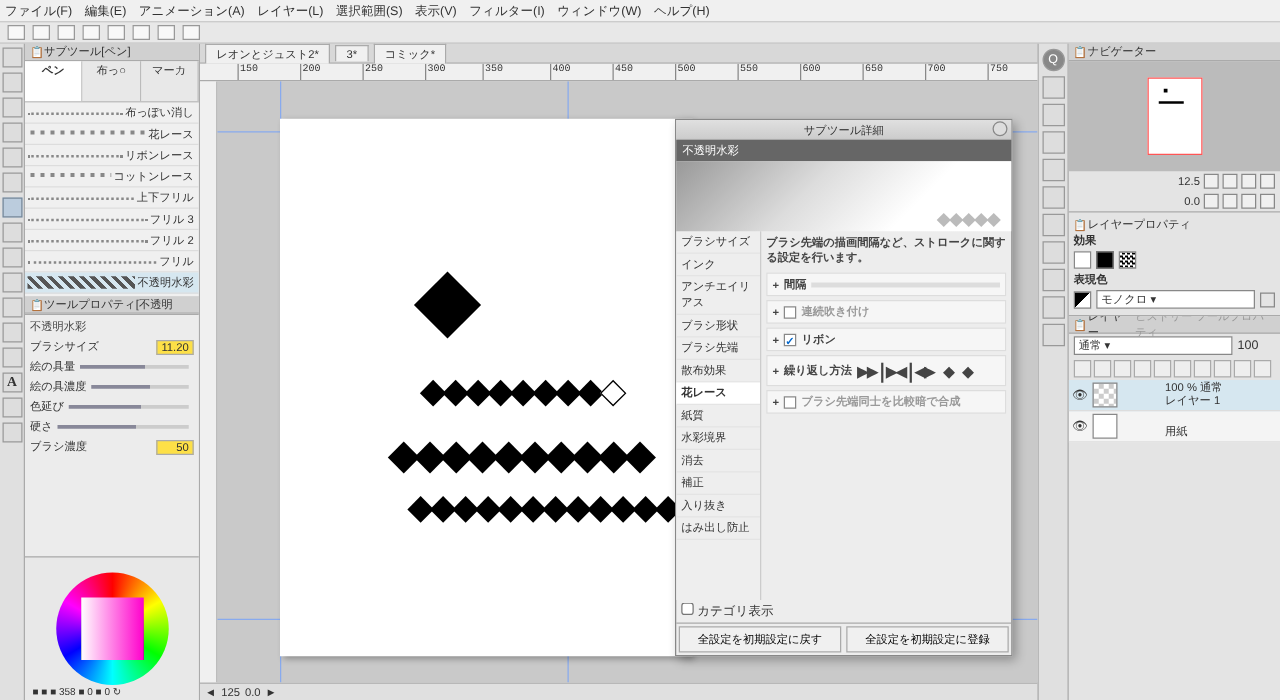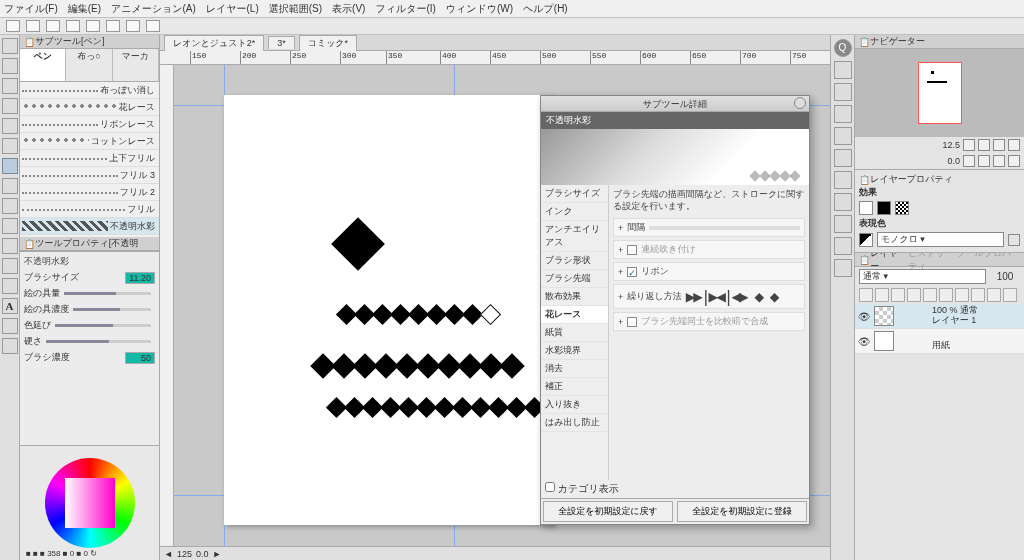--- a/index.html
+++ b/index.html
@@ -21,21 +21,21 @@
 .brushrow { display: flex; align-items: center; height: 17px; border-bottom: 1px solid #ddd; padding-right: 4px; }
 .brushrow.sel { background: #d6e7f0; }
 .brushrow .stroke { flex: 1; height: 10px; margin: 0 2px; }
 .brushrow .stroke.dots { background: radial-gradient(circle, #888 30%, transparent 31%) repeat-x; background-size: 8px 8px; }
 .brushrow .stroke.wave { border-top: 2px dotted #888; margin-top: 4px; height: 4px; }
 .brushrow .stroke.dia { background: repeating-linear-gradient(45deg, #555 0 3px, transparent 3px 6px); }
 .brushrow .nm { font-size: 9px; white-space: nowrap; }
 .propbox { border-top: 1px solid #aaa; padding: 3px 4px; background: #ececec; flex: 1; }
 .propbox .ttl { font-size: 9px; color: #444; margin-bottom: 2px; }
 .proprow { display: flex; align-items: center; justify-content: space-between; font-size: 9px; margin: 3px 0; }
-.proprow .v { background: #14b8a6; border: 1px solid #aaa; padding: 0 3px; min-width: 30px; text-align: right; }
+.proprow .v { background: #fde047; border: 1px solid #aaa; padding: 0 3px; min-width: 30px; text-align: right; }
 .proprow .sl { flex: 1; height: 3px; background: linear-gradient(90deg,#889 60%,#ccc 60%); margin: 0 4px; }
 .colorwheel { height: 115px; background: #e8e8e8; border-top: 1px solid #aaa; display: flex; flex-direction: column; justify-content: center; align-items: center; position: relative; }
 .wheel { width: 90px; height: 90px; border-radius: 50%; background: conic-gradient(red,yellow,lime,cyan,blue,magenta,red); display: flex; align-items: center; justify-content: center; }
 .sq-inner { width: 50px; height: 50px; background: linear-gradient(to right,#fff,#f0c),linear-gradient(to top,#000,transparent); }
 .center { flex: 1; display: flex; flex-direction: column; background: #c8c8c8; }
 .doctabs { height: 16px; background: #d8d8d8; display: flex; align-items: center; border-bottom: 1px solid #aaa; }
 .doctabs .dt { background: #f0f0f0; border: 1px solid #aaa; border-bottom: none; padding: 1px 8px; margin-left: 4px; font-size: 9px; }
 .ruler { height: 14px; background: #f0f0f0; border-bottom: 1px solid #aaa; font-size: 8px; position: relative; overflow: hidden; }
 .ruler .tick { position: absolute; top: 0; border-left: 1px solid #888; height: 14px; padding-left: 1px; font-family: Liberation Mono, monospace; }
 .canvas-wrap { flex: 1; position: relative; overflow: hidden; background: #cfcfcf; display: flex; }
@@ -53,21 +53,21 @@
 .popup .pbar { background: linear-gradient(180deg,#e0e0e0,#ccc); height: 16px; font-size: 9px; text-align: center; line-height: 16px; border-bottom: 1px solid #aaa; position: relative; }
 .popup .pbar .x { position: absolute; right: 3px; top: 1px; width: 12px; height: 12px; border-radius: 50%; background: #ddd; border: 1px solid #888; }
 .popup .pname { background: #666; color: #fff; padding: 2px 5px; font-size: 9px; }
 .popup .grad { height: 56px; background: linear-gradient(135deg,#999 0%,#ddd 40%,#fff 70%); position: relative; }
 .popup .grad .dots { position: absolute; right: 10px; bottom: 5px; display: flex; gap: 2px; }
 .popup .grad .dots i { width: 8px; height: 8px; background: #bbb; transform: rotate(45deg); }
 .popup .body { display: flex; flex: 1; }
 .popup .cats { width: 68px; background: #eee; border-right: 1px solid #ccc; }
 .popup .cats div { padding: 2px 4px; font-size: 9px; border-bottom: 1px solid #e4e4e4; }
 .popup .cats div.sel { background: #fff; font-weight: bold; }
-.popup .content { flex: 1; padding: 4px; font-size: 9px; color: #444; }
+.popup .content { flex: 1; padding: 4px; font-size: 9px; color: #444; font-weight: bold; }
 .popup .content .desc { line-height: 1.3; margin-bottom: 6px; }
 .popup .param { display: flex; align-items: center; gap: 4px; margin: 3px 0; padding: 2px 4px; border: 1px solid #ddd; background: #f6f6f6; }
 .popup .param .cb { width: 10px; height: 10px; border: 1px solid #888; background: #fff; }
 .popup .param .cb.chk::after { content: "✓"; font-size: 9px; line-height: 9px; color: #06c; }
 .popup .arrows { font-family: monospace; letter-spacing: -2px; font-size: 16px; }
 .popup .help { background: #f4f4e8; border: 1px solid #cc9; padding: 4px; font-size: 9px; margin-top: auto; }
 .popup .help .i { display: inline-block; width: 12px; height: 12px; background: #3a3; color: #fff; text-align: center; line-height: 12px; margin-right: 3px; }
 .popup .foot { display: flex; border-top: 1px solid #aaa; }
 .popup .foot button { flex: 1; font-size: 9px; padding: 3px; background: #f0f0f0; border: 1px solid #aaa; margin: 2px; }
 .bottom-scroll { height: 14px; background: #e0e0e0; border-top: 1px solid #aaa; display: flex; align-items: center; font-size: 9px; padding: 0 4px; gap: 4px; }
@@ -82,21 +82,21 @@
 .navctl { padding: 2px 4px; font-size: 9px; display: flex; align-items: center; gap: 3px; justify-content: flex-end; }
 .navctl .ic { width: 12px; height: 12px; border: 1px solid #888; background: #f0f0f0; }
 .section { border-bottom: 1px solid #aaa; padding: 3px 4px; }
 .section .hdr { font-size: 9px; font-weight: bold; margin-bottom: 2px; }
 .effrow { display: flex; gap: 4px; align-items: center; margin: 2px 0; }
 .effrow .sw { width: 14px; height: 14px; border: 1px solid #888; background: #fff; }
 .select { background: #fff; border: 1px solid #888; padding: 0 3px; font-size: 9px; flex: 1; }
 .layer-panel { flex: 1; overflow: hidden; }
 .layer-hdr { display: flex; gap: 4px; padding: 2px 4px; align-items: center; }
 .layer-hdr .sel { flex: 1; }
-.layer-hdr .num { width: 30px; text-align: center; }
+.layer-hdr .num { width: 30px; text-align: left; }
 .layer-icons { display: flex; gap: 2px; padding: 2px 4px; flex-wrap: wrap; }
 .layer-icons .i { width: 14px; height: 14px; border: 1px solid #aaa; background: #eee; }
 .layers { background: #f4f4f4; }
 .layer { display: flex; align-items: center; border-bottom: 1px solid #ddd; padding: 2px; }
 .layer.sel { background: #d6e7f0; }
 .layer .eye { width: 14px; text-align: center; }
 .layer .thumb { width: 20px; height: 20px; background: repeating-conic-gradient(#ccc 0 25%,#fff 0 50%) 0 0/8px 8px; border: 1px solid #888; margin: 0 3px; }
 .layer .thumb.w { background: #fff; }
 .layer .info { font-size: 9px; line-height: 1.1; margin-left: 35px; }
 input[type=checkbox] { width: 10px; height: 10px; }

